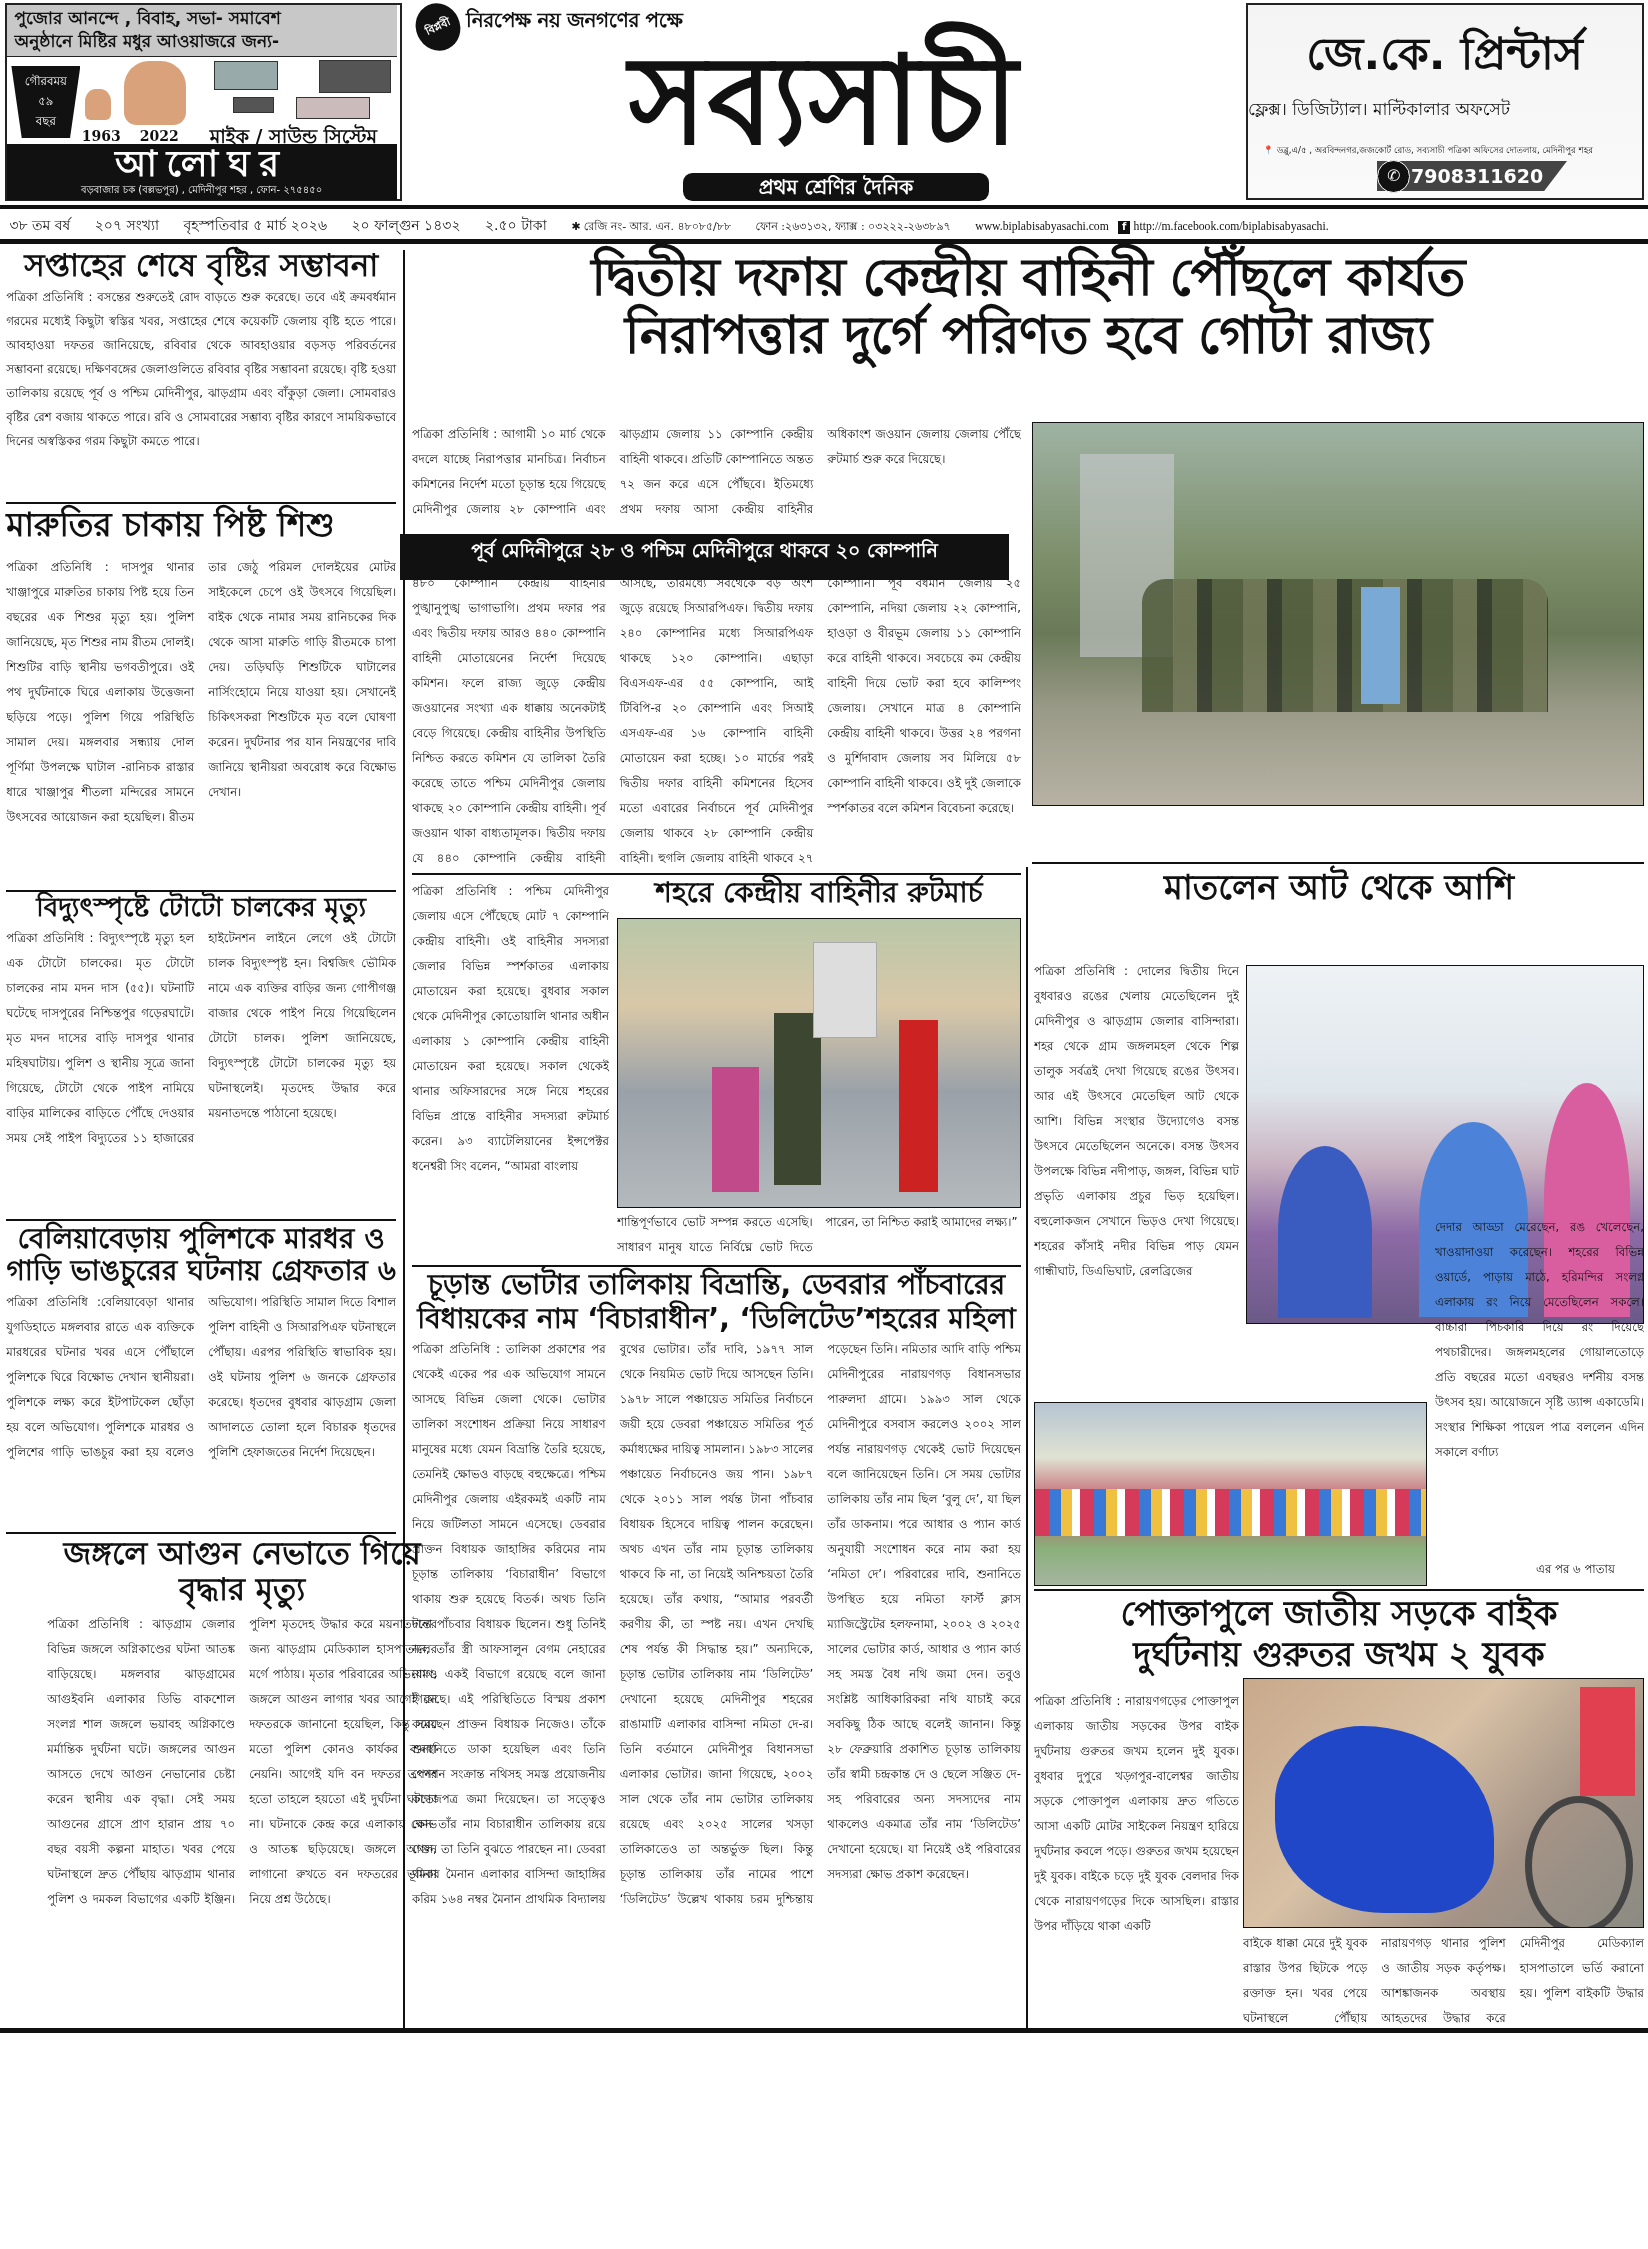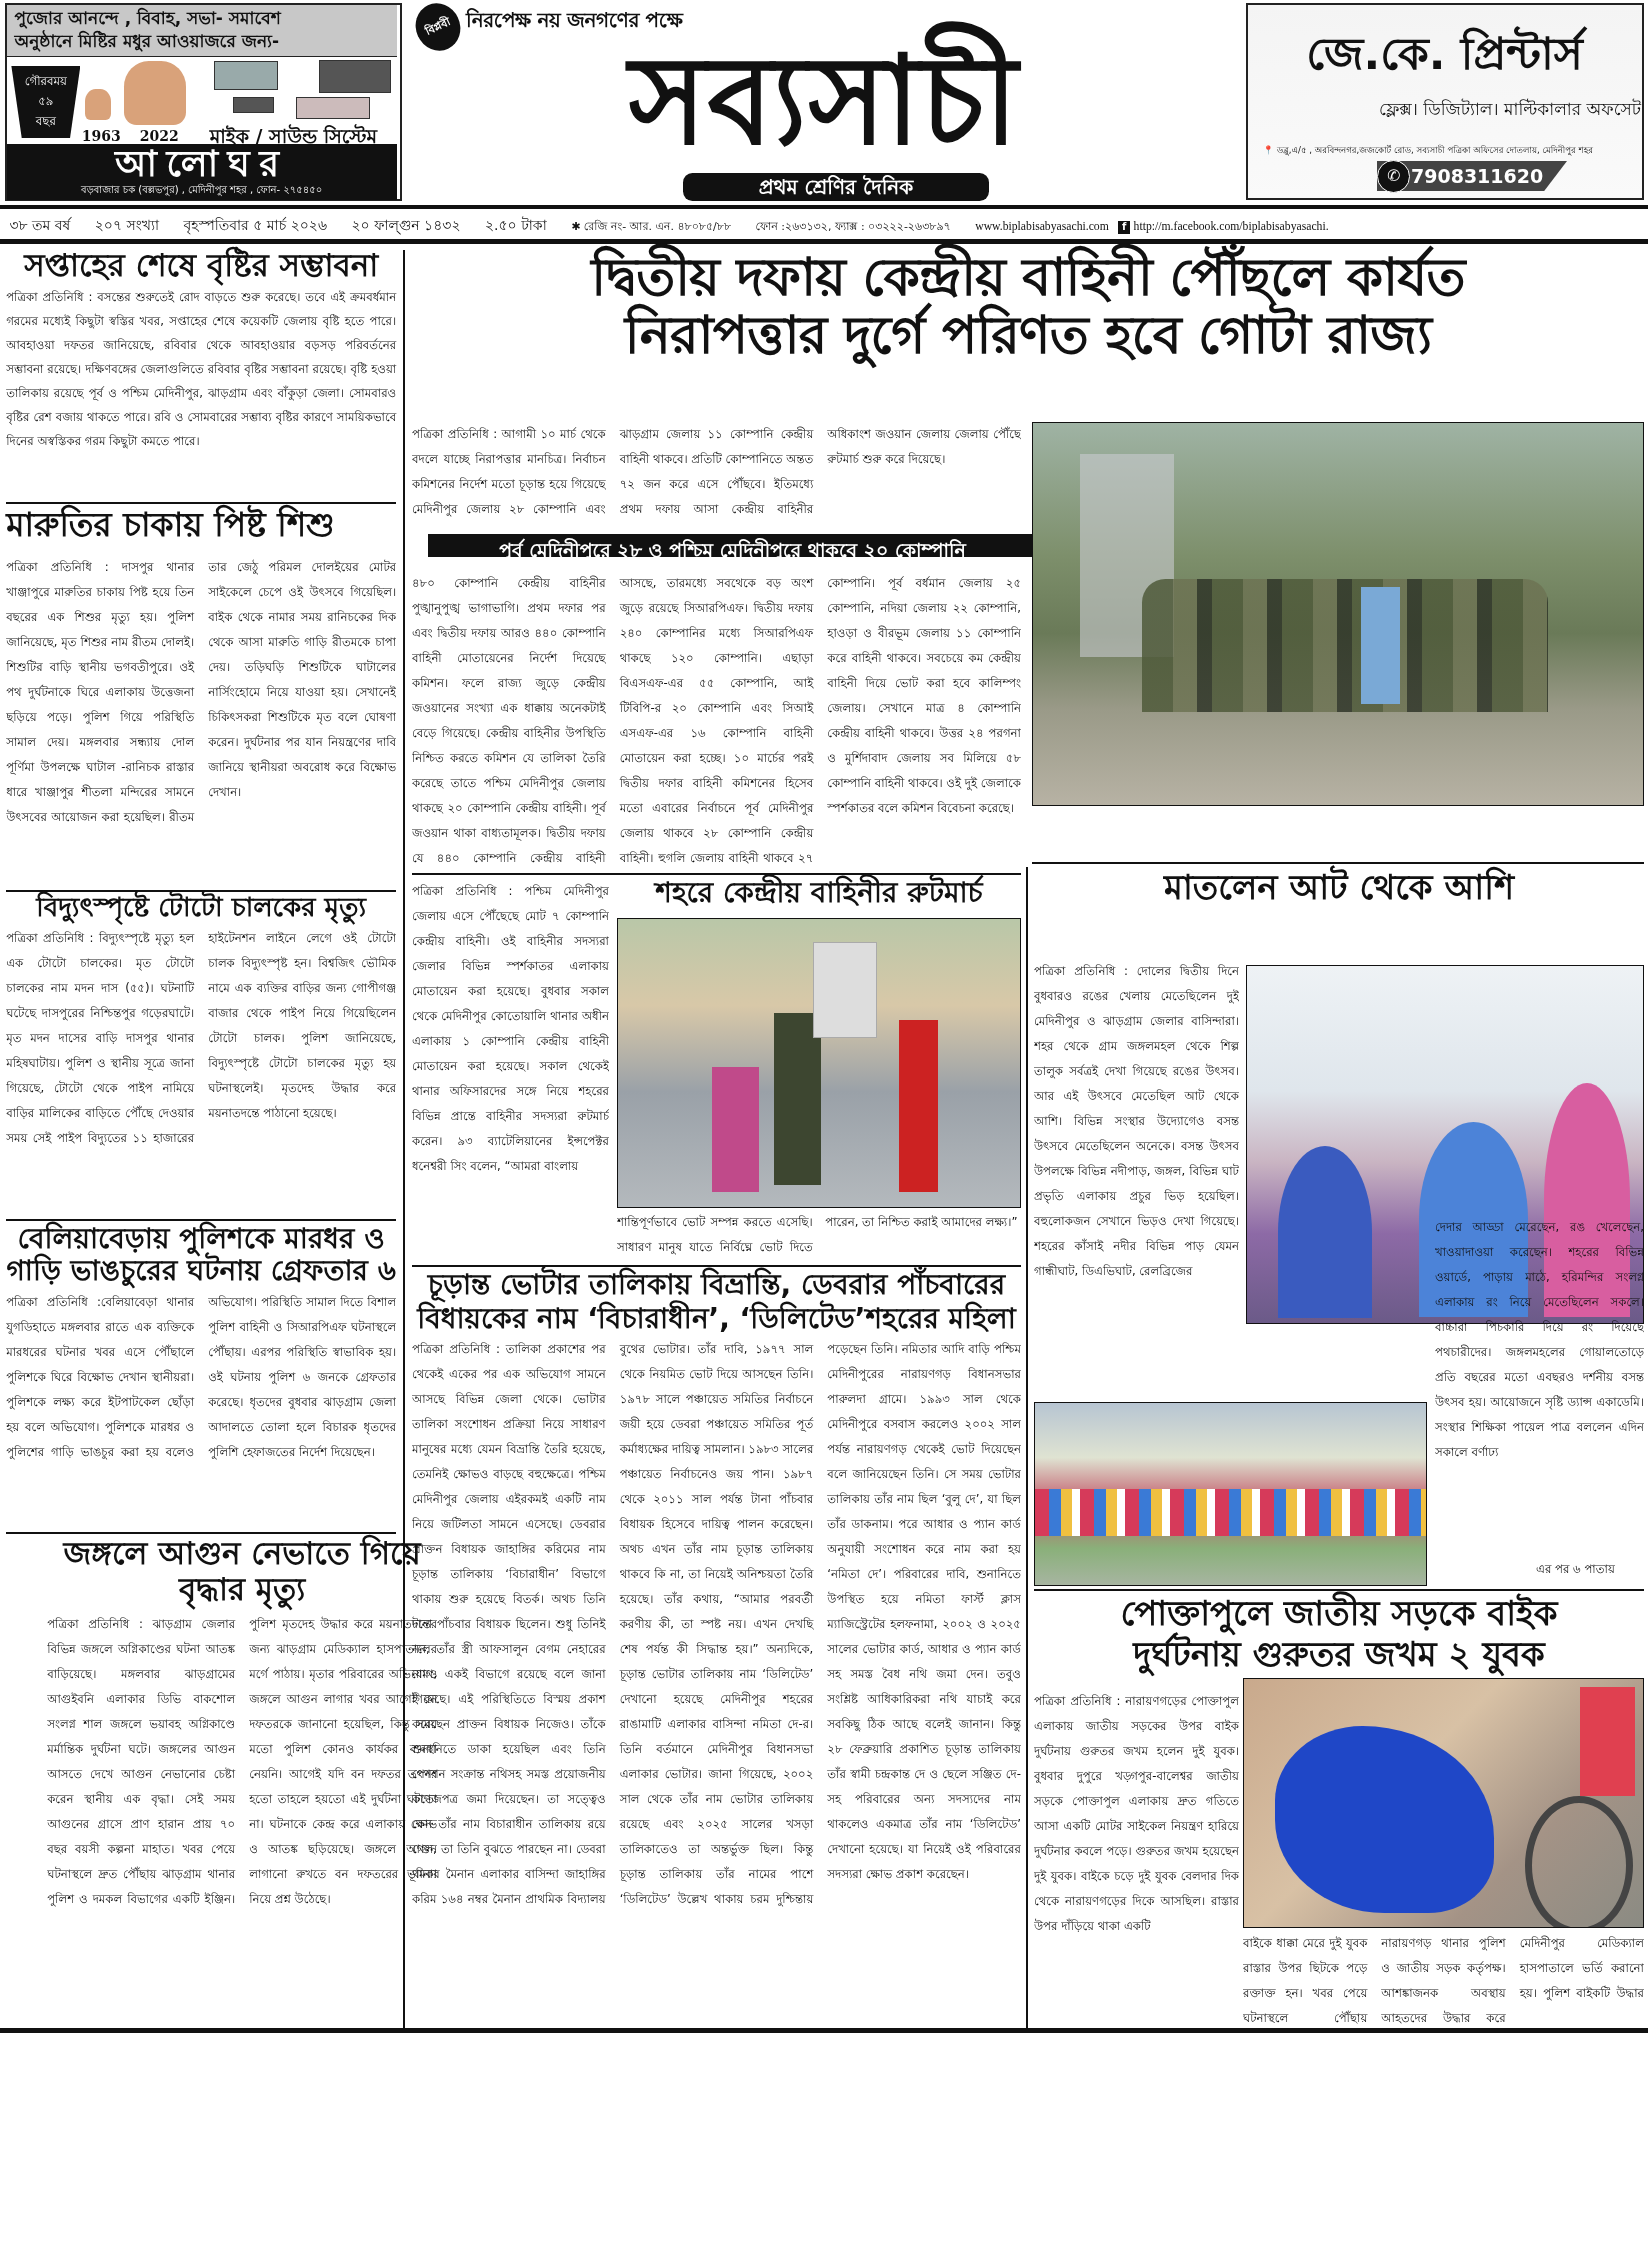--- a/index.html
+++ b/index.html
@@ -18,21 +18,21 @@
   #ad-left .brand{position:absolute;left:0;top:139px;width:390px;height:56px;background:#111;color:#fff;text-align:center;}
   #ad-left .brand .name{font-size:36px;font-weight:bold;line-height:39px;letter-spacing:9.4px;}
   #ad-left .brand .addr{font-size:10px;line-height:14px;}
   #title-block{left:414px;top:0;width:820px;height:205px;}
   #title-block .bip{position:absolute;left:1.6px;top:3.1px;width:44px;height:48px;background:#111;color:#fff;border-radius:50%;font-size:11px;font-weight:bold;text-align:center;line-height:47px;transform:rotate(-25deg);}
   #title-block .tag{position:absolute;left:52px;top:4.7px;font-size:20px;font-weight:bold;letter-spacing:-0.4px;}
   #title-block .logo{position:absolute;left:0;top:30px;width:820px;text-align:center;font-size:117px;font-weight:bold;line-height:141px;letter-spacing:1.6px;transform:scaleY(1.05);}
   #title-block .sub{position:absolute;left:269px;top:173px;width:306px;height:28px;background:#111;color:#fff;border-radius:9.4px;text-align:center;font-size:20px;line-height:28px;font-weight:bold;}
   #ad-right{left:1246px;top:3.1px;width:398px;height:197px;border:2.3px solid #222;box-sizing:border-box;background:linear-gradient(#f4f4f4,#fafafa);}
   #ad-right .n{position:absolute;left:0;width:393px;top:15.6px;text-align:center;font-size:44px;font-weight:bold;}
-  #ad-right .s{position:absolute;left:0;width:393px;top:91px;text-align:right;font-size:17px;}
+  #ad-right .s{position:absolute;left:0;width:393px;top:91px;text-align:left;font-size:17px;}
   #ad-right .a{position:absolute;left:15.6px;top:139px;font-size:8.6px;}
   #ad-right .ph{position:absolute;left:129px;top:156px;height:30px;width:156px;background:#444;color:#fff;font-size:19px;font-weight:bold;line-height:30px;padding-left:34px;clip-path:polygon(0 0,100% 0,88% 100%,0 100%);}
   #ad-right .ph-ic{position:absolute;left:129px;top:155px;width:31px;height:31px;border-radius:50%;background:#111;border:1.6px solid #fff;color:#fff;text-align:center;line-height:31px;font-size:15.6px;}
   
   #dateline{left:0;top:211px;width:1649px;height:28px;font-size:14px;line-height:28px;white-space:nowrap;}
   #dateline span{margin-right:20px;}
   #dateline .fb{display:inline-block;width:12.5px;height:12.5px;background:#111;color:#fff;font-size:10px;line-height:12.5px;text-align:center;margin-right:3.1px;font-weight:bold;}
   
   .h-lead{font-weight:bold;text-align:center;}
   .head{font-weight:bold;text-align:center;line-height:1.15;}
@@ -130,21 +130,21 @@
   <div class="head" style="font-size:31px;">জঙ্গলে আগুন নেভাতে গিয়ে বৃদ্ধার মৃত্যু</div>
   <div class="body cols2" style="margin-top:4.7px;height:425px;overflow:hidden;">পত্রিকা প্রতিনিধি : ঝাড়গ্রাম জেলার বিভিন্ন জঙ্গলে অগ্নিকাণ্ডের ঘটনা আতঙ্ক বাড়িয়েছে। মঙ্গলবার ঝাড়গ্রামের আগুইবনি এলাকার ডিভি বাকশোল সংলগ্ন শাল জঙ্গলে ভয়াবহ অগ্নিকাণ্ডে মর্মান্তিক দুর্ঘটনা ঘটে। জঙ্গলের আগুন আসতে দেখে আগুন নেভানোর চেষ্টা করেন স্থানীয় এক বৃদ্ধা। সেই সময় আগুনের গ্রাসে প্রাণ হারান প্রায় ৭০ বছর বয়সী কল্পনা মাহাত। খবর পেয়ে ঘটনাস্থলে দ্রুত পৌঁছায় ঝাড়গ্রাম থানার পুলিশ ও দমকল বিভাগের একটি ইঞ্জিন। পুলিশ মৃতদেহ উদ্ধার করে ময়নাতদন্তের জন্য ঝাড়গ্রাম মেডিক্যাল হাসপাতালের মর্গে পাঠায়। মৃতার পরিবারের অভিযোগ, জঙ্গলে আগুন লাগার খবর আগেই বন দফতরকে জানানো হয়েছিল, কিন্তু সময় মতো পুলিশ কোনও কার্যকর ব্যবস্থা নেয়নি। আগেই যদি বন দফতর তৎপর হতো তাহলে হয়তো এই দুর্ঘটনা ঘটতো না। ঘটনাকে কেন্দ্র করে এলাকায় ক্ষোভ ও আতঙ্ক ছড়িয়েছে। জঙ্গলে আগুন লাগানো রুখতে বন দফতরের ভূমিকা নিয়ে প্রশ্ন উঠেছে।</div>
 </div>
 
 <div class="abs h-lead" style="left:412px;top:248px;width:1232px;font-size:52px;line-height:58px;letter-spacing:-0.8px;">
   <div>দ্বিতীয় দফায় কেন্দ্রীয় বাহিনী পৌঁছলে কার্যত</div>
   <div>নিরাপত্তার দুর্গে পরিণত হবে গোটা রাজ্য</div>
 </div>
 
 <div class="abs body cols3" style="left:412px;top:422px;width:609px;height:101px;overflow:hidden;">পত্রিকা প্রতিনিধি : আগামী ১০ মার্চ থেকে বদলে যাচ্ছে নিরাপত্তার মানচিত্র। নির্বাচন কমিশনের নির্দেশ মতো চূড়ান্ত হয়ে গিয়েছে মেদিনীপুর জেলায় ২৮ কোম্পানি এবং ঝাড়গ্রাম জেলায় ১১ কোম্পানি কেন্দ্রীয় বাহিনী থাকবে। প্রতিটি কোম্পানিতে অন্তত ৭২ জন করে এসে পৌঁছবে। ইতিমধ্যে প্রথম দফায় আসা কেন্দ্রীয় বাহিনীর অধিকাংশ জওয়ান জেলায় জেলায় পৌঁছে রুটমার্চ শুরু করে দিয়েছে।</div>
-<div class="banner" style="left:428px;top:534px;width:609px;height:23px;font-size:19px;line-height:33px;">পূর্ব মেদিনীপুরে ২৮ ও পশ্চিম মেদিনীপুরে থাকবে ২০ কোম্পানি</div>
+<div class="banner" style="left:400px;top:534px;width:609px;height:46px;font-size:19px;line-height:33px;">পূর্ব মেদিনীপুরে ২৮ ও পশ্চিম মেদিনীপুরে থাকবে ২০ কোম্পানি</div>
 <div class="abs body cols3" style="left:412px;top:571px;width:609px;height:300px;overflow:hidden;">৪৮০ কোম্পানি কেন্দ্রীয় বাহিনীর পুঙ্খানুপুঙ্খ ভাগাভাগি। প্রথম দফার পর এবং দ্বিতীয় দফায় আরও ৪৪০ কোম্পানি বাহিনী মোতায়েনের নির্দেশ দিয়েছে কমিশন। ফলে রাজ্য জুড়ে কেন্দ্রীয় জওয়ানের সংখ্যা এক ধাক্কায় অনেকটাই বেড়ে গিয়েছে। কেন্দ্রীয় বাহিনীর উপস্থিতি নিশ্চিত করতে কমিশন যে তালিকা তৈরি করেছে তাতে পশ্চিম মেদিনীপুর জেলায় থাকছে ২০ কোম্পানি কেন্দ্রীয় বাহিনী। পূর্ব জওয়ান থাকা বাধ্যতামূলক। দ্বিতীয় দফায় যে ৪৪০ কোম্পানি কেন্দ্রীয় বাহিনী আসছে, তারমধ্যে সবথেকে বড় অংশ জুড়ে রয়েছে সিআরপিএফ। দ্বিতীয় দফায় ২৪০ কোম্পানির মধ্যে সিআরপিএফ থাকছে ১২০ কোম্পানি। এছাড়া বিএসএফ-এর ৫৫ কোম্পানি, আই টিবিপি-র ২০ কোম্পানি এবং সিআই এসএফ-এর ১৬ কোম্পানি বাহিনী মোতায়েন করা হচ্ছে। ১০ মার্চের পরই দ্বিতীয় দফার বাহিনী কমিশনের হিসেব মতো এবারের নির্বাচনে পূর্ব মেদিনীপুর জেলায় থাকবে ২৮ কোম্পানি কেন্দ্রীয় বাহিনী। হুগলি জেলায় বাহিনী থাকবে ২৭ কোম্পানি। পূর্ব বর্ধমান জেলায় ২৫ কোম্পানি, নদিয়া জেলায় ২২ কোম্পানি, হাওড়া ও বীরভূম জেলায় ১১ কোম্পানি করে বাহিনী থাকবে। সবচেয়ে কম কেন্দ্রীয় বাহিনী দিয়ে ভোট করা হবে কালিম্পং জেলায়। সেখানে মাত্র ৪ কোম্পানি কেন্দ্রীয় বাহিনী থাকবে। উত্তর ২৪ পরগনা ও মুর্শিদাবাদ জেলায় সব মিলিয়ে ৫৮ কোম্পানি বাহিনী থাকবে। ওই দুই জেলাকে স্পর্শকাতর বলে কমিশন বিবেচনা করেছে।</div>
 
 <div class="photo" style="left:1032px;top:422px;width:612px;height:384px;background:linear-gradient(180deg,#9fb3a4 0%,#7d8f6b 35%,#6a7a58 55%,#9a9a88 75%,#b7b2a4 100%);">
   <div style="position:absolute;left:47px;top:31px;width:94px;height:203px;background:#c9ccd0;opacity:.6"></div>
   <div style="position:absolute;left:109px;top:156px;width:406px;height:133px;background:repeating-linear-gradient(90deg,#4f5a3a 0 31px,#6d7353 31px 55px,#2f3528 55px 70px);opacity:.85;border-radius:23.4px 23.4px 0 0"></div>
   <div style="position:absolute;left:328px;top:164px;width:39px;height:117px;background:#7aa9d6"></div>
 </div>
 <div class="abs caption" style="left:1032px;top:809px;width:612px;column-count:4;column-gap:11px;height:50px;overflow:hidden;"></div>
 <div class="rule" style="left:412px;top:873px;width:609px;height:1.6px;"></div>
 <div class="rule" style="left:1032px;top:862px;width:612px;height:1.6px;"></div>

